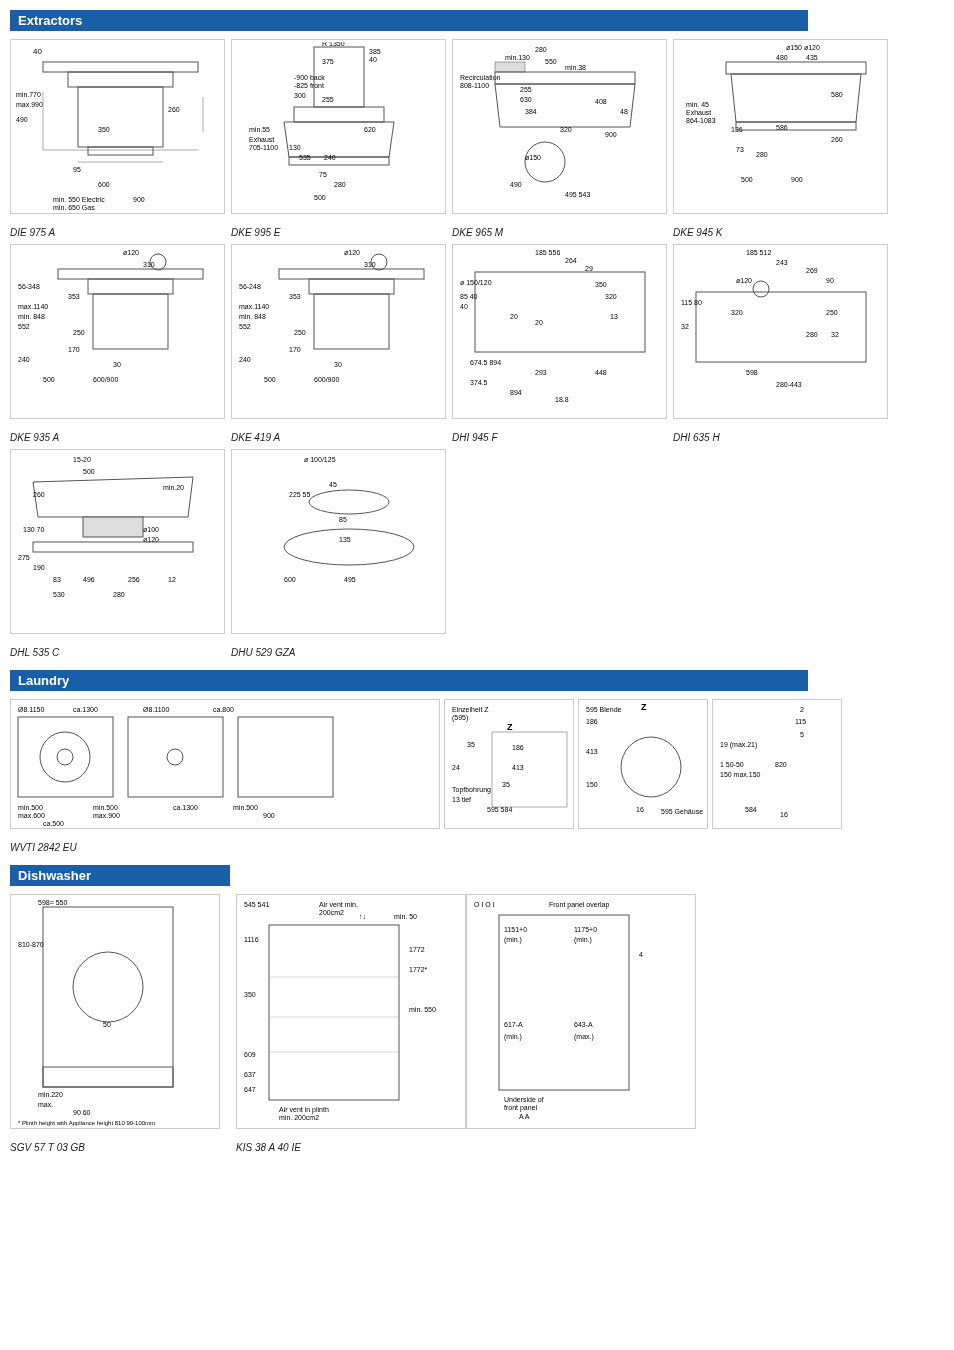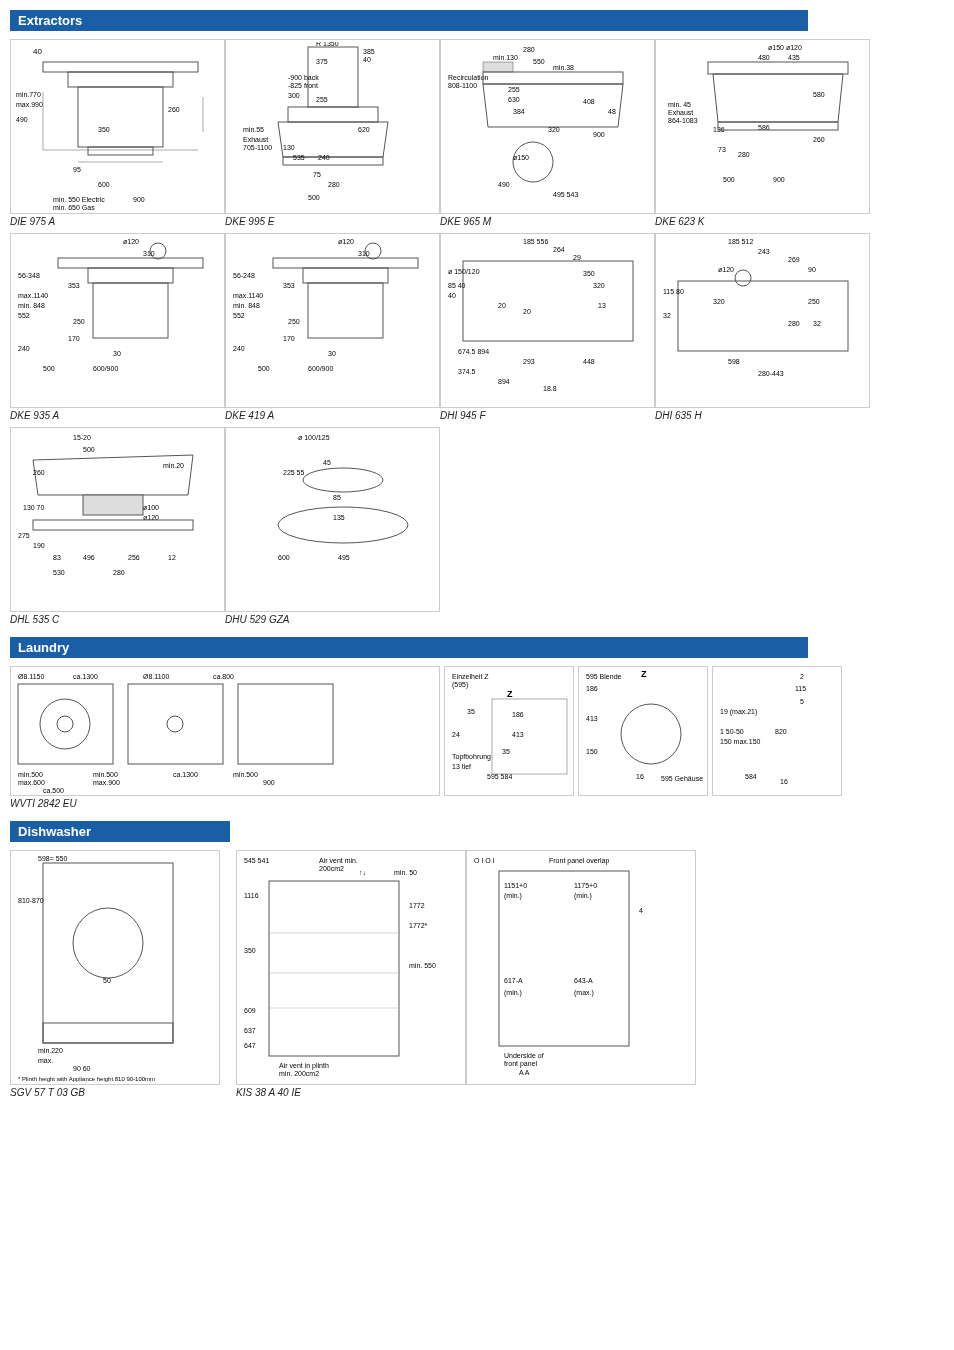--- a/index.html
+++ b/index.html
@@ -42,31 +42,32 @@
       background: #fff;
       display: flex;
       align-items: center;
       justify-content: center;
       overflow: hidden;
     }
 
     .diagram-label {
       font-size: 10px;
       color: #222;
-      margin-top: 2px;
+      margin-top: 13px;
       font-style: italic;
     }
 
     
     svg text {
       font-family: Arial, sans-serif;
     }
 
     .row {
       display: flex;
+      gap: 6px;
       margin-bottom: 6px;
       align-items: center;
     }
 
     .laundry-row {
       display: flex;
       gap: 4px;
       align-items: flex-start;
     }
 
@@ -206,21 +207,21 @@
             <text x="55" y="90" font-size="7">136</text>
             <text x="100" y="88" font-size="7">586</text>
             <rect x="60" y="80" width="120" height="8" fill="none" stroke="#555" stroke-width="1"></rect>
             <text x="155" y="100" font-size="7">260</text>
             <text x="60" y="110" font-size="7">73</text>
             <text x="80" y="115" font-size="7">280</text>
             <text x="65" y="140" font-size="7">500</text>
             <text x="115" y="140" font-size="7">900</text>
           </svg>
         </div>
-        <span class="diagram-label">DKE 623 K</span>
+        <span class="diagram-label">DKE 945 K</span>
       </div>
 
     </div>
 
     <div class="row">
 
       <div class="diagram-item">
         <div class="diagram-box" style="width:215px;height:175px;">
           <svg width="210" height="170">
             <text x="110" y="8" font-size="7">ø120</text>

